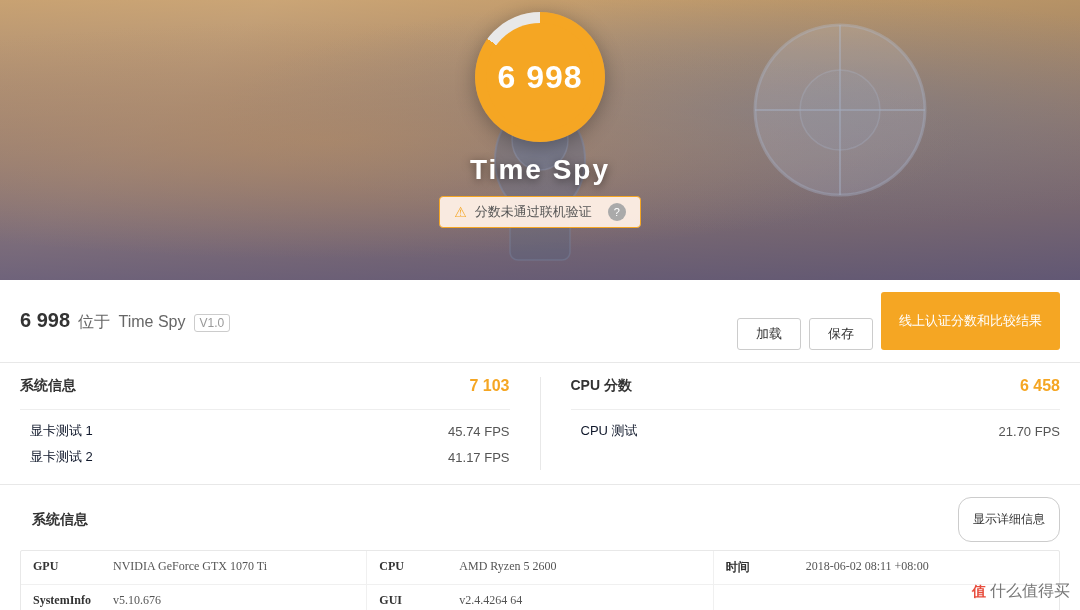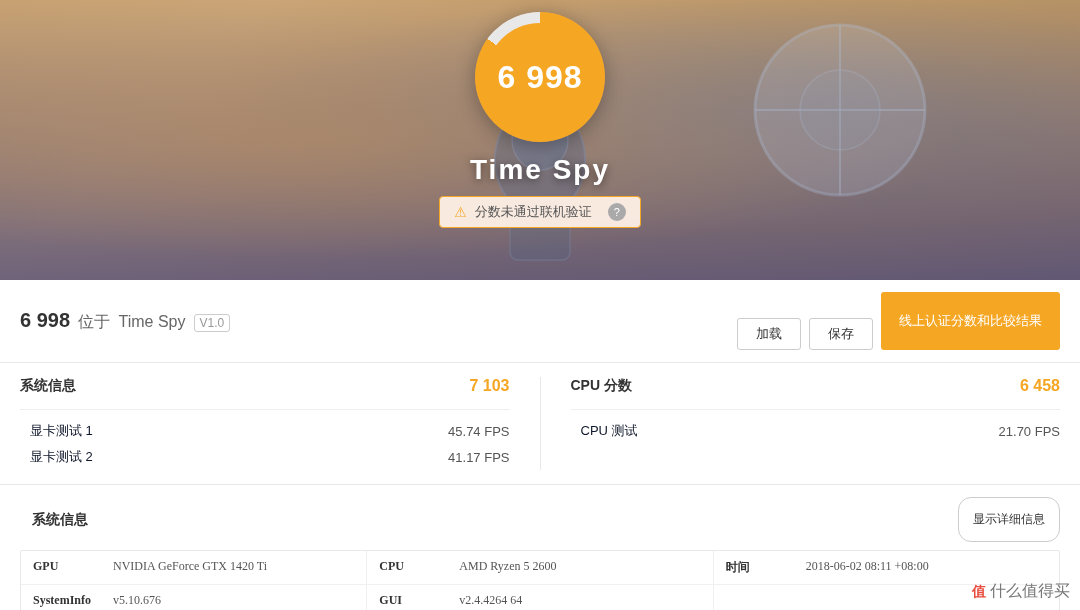--- a/index.html
+++ b/index.html
@@ -428,21 +428,21 @@
   <div class="sysinfo-header">
     <span class="sysinfo-title">系统信息</span>
     <button class="btn-details">显示详细信息</button>
   </div>
 
   <div class="sysinfo-table">
 
     <div class="sysinfo-row">
       <div class="sysinfo-cell">
         <span class="cell-key">GPU</span>
-        <span class="cell-val">NVIDIA GeForce GTX 1420 Ti</span>
+        <span class="cell-val">NVIDIA GeForce GTX 1070 Ti</span>
       </div>
       <div class="sysinfo-cell">
         <span class="cell-key">CPU</span>
         <span class="cell-val">AMD Ryzen 5 2600</span>
       </div>
       <div class="sysinfo-cell">
         <span class="cell-key">时间</span>
         <span class="cell-val">2018-06-02 08:11 +08:00</span>
       </div>
     </div>

